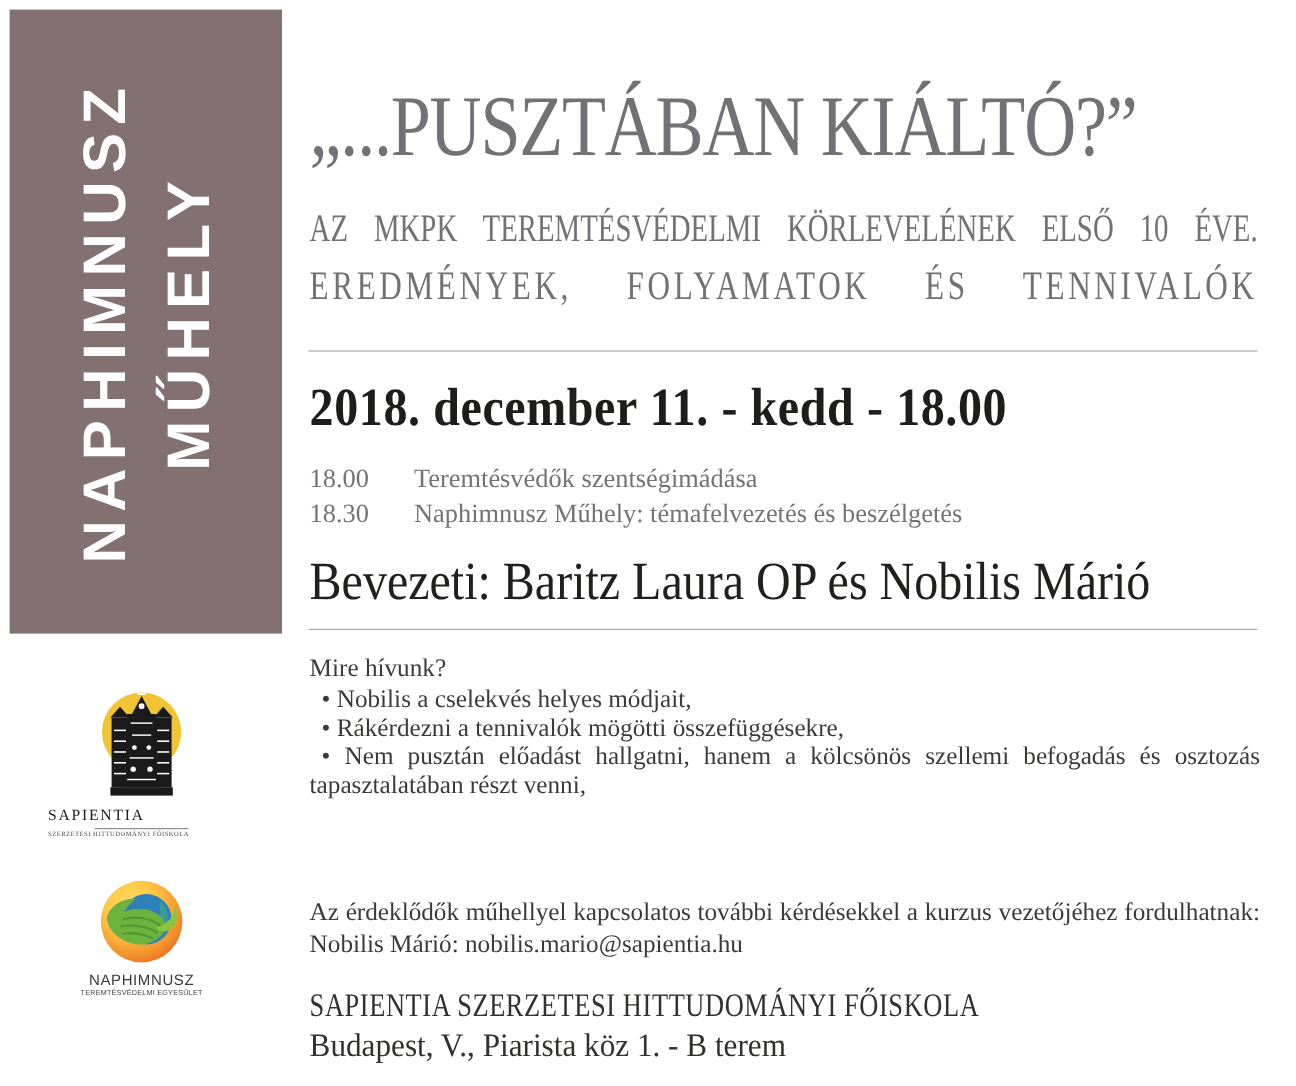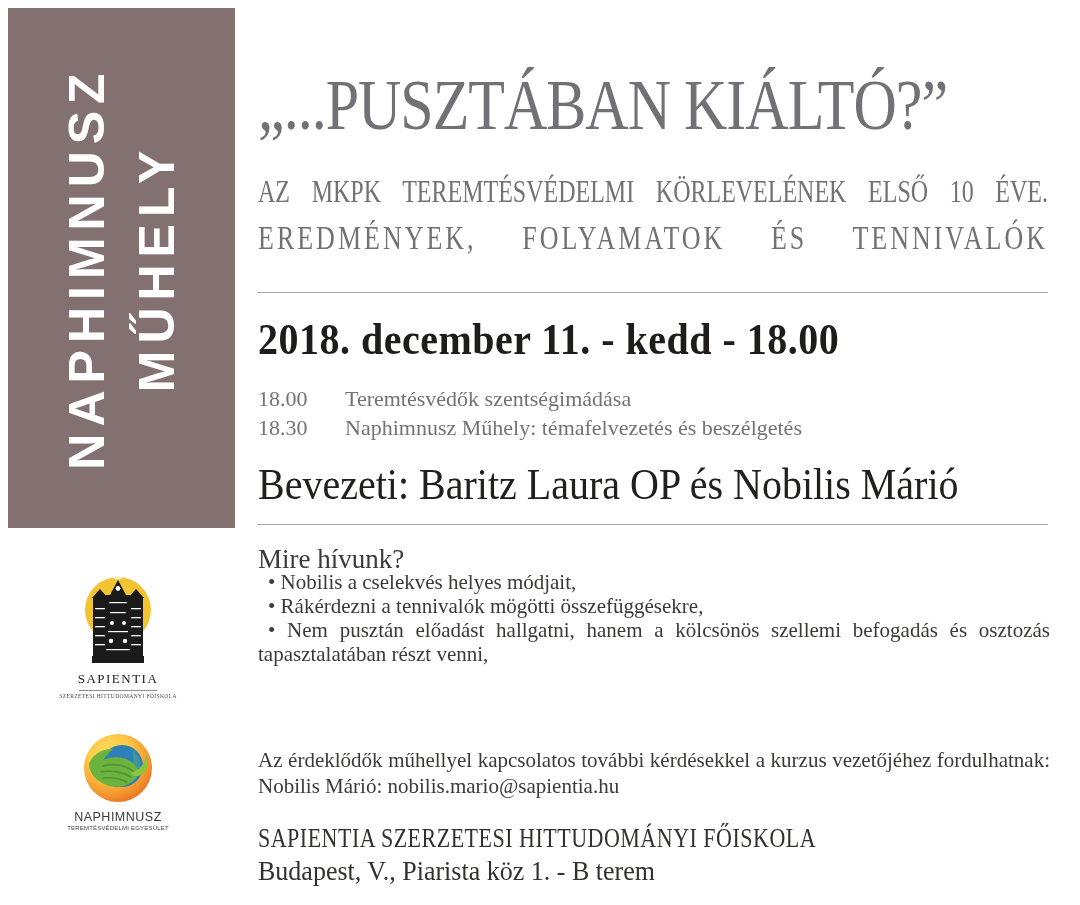--- a/index.html
+++ b/index.html
@@ -49,21 +49,21 @@
 
   .schedule { position:absolute; left:258px; top:384px; width:792px; color:#737373; font-size:22px; line-height:29px; }
   .schedule .time { display:inline-block; width:87px; }
 
   .presenters-line {
     position:absolute; left:258px; top:458px;
     color:#21201e; font-size:40px;
     transform:scaleY(1.12); transform-origin:left top; white-space:nowrap;
   }
 
-  .invite-heading { position:absolute; left:258px; top:544px; font-size:27px; color:var(--body-text,#3c3a38); }
+  .invite-heading { position:absolute; left:258px; top:544px; font-size:21px; color:var(--body-text,#3c3a38); }
   .bullets {
     position:absolute; left:258px; top:570px; width:792px;
     font-size:21px; line-height:24px; color:var(--body-text,#3c3a38); text-align:justify;
   }
   .bullets p { margin:0; text-indent:10px; }
 
   .contact-text {
     position:absolute; left:258px; top:748px; width:792px;
     font-size:21px; line-height:25.5px; color:var(--body-text,#3c3a38); text-align:justify;font-family:Liberation Serif, serif;
   }
@@ -71,21 +71,21 @@
   .venue-name {
     position:absolute; left:258px; top:822px; font-size:22px; letter-spacing:.5px; color:#33312f;
     transform:scaleY(1.25); transform-origin:left top; white-space:nowrap;
   }
   .venue-address {
     position:absolute; left:258px; top:856px; font-size:26px; color:#33312f;
     transform:scaleY(1.05); transform-origin:left top; white-space:nowrap;
   }
 
   
-  .sapientia-logo { position:absolute; left:40px; top:568px; width:156px; text-align:center; }
+  .sapientia-logo { position:absolute; left:40px; top:568px; width:156px; text-align:left; }
   .sapientia-logo svg { display:block; }
   .sapientia-wordmark { margin-top:1px; font-size:13px; letter-spacing:1.5px; color:#1b1b1b; }
   .sapientia-hairline { width:78px; height:1px; background:#8c8c8c; margin:3px auto 0 auto; }
   .sapientia-subtext { margin-top:2px; font-size:5.5px; letter-spacing:.4px; color:#4a4a48; }
 
   .naphimnusz-logo { position:absolute; left:40px; top:733px; width:156px; text-align:center;
     font-family:"Liberation Sans","DejaVu Sans",sans-serif; }
   .naphimnusz-logo svg { display:block; margin:0 auto; }
   .naphimnusz-wordmark { margin-top:7px; font-size:12.5px; letter-spacing:.5px; color:#3a3a3a; }
   .naphimnusz-subtext { margin-top:1px; font-size:6px; letter-spacing:.2px; color:#454545; }

